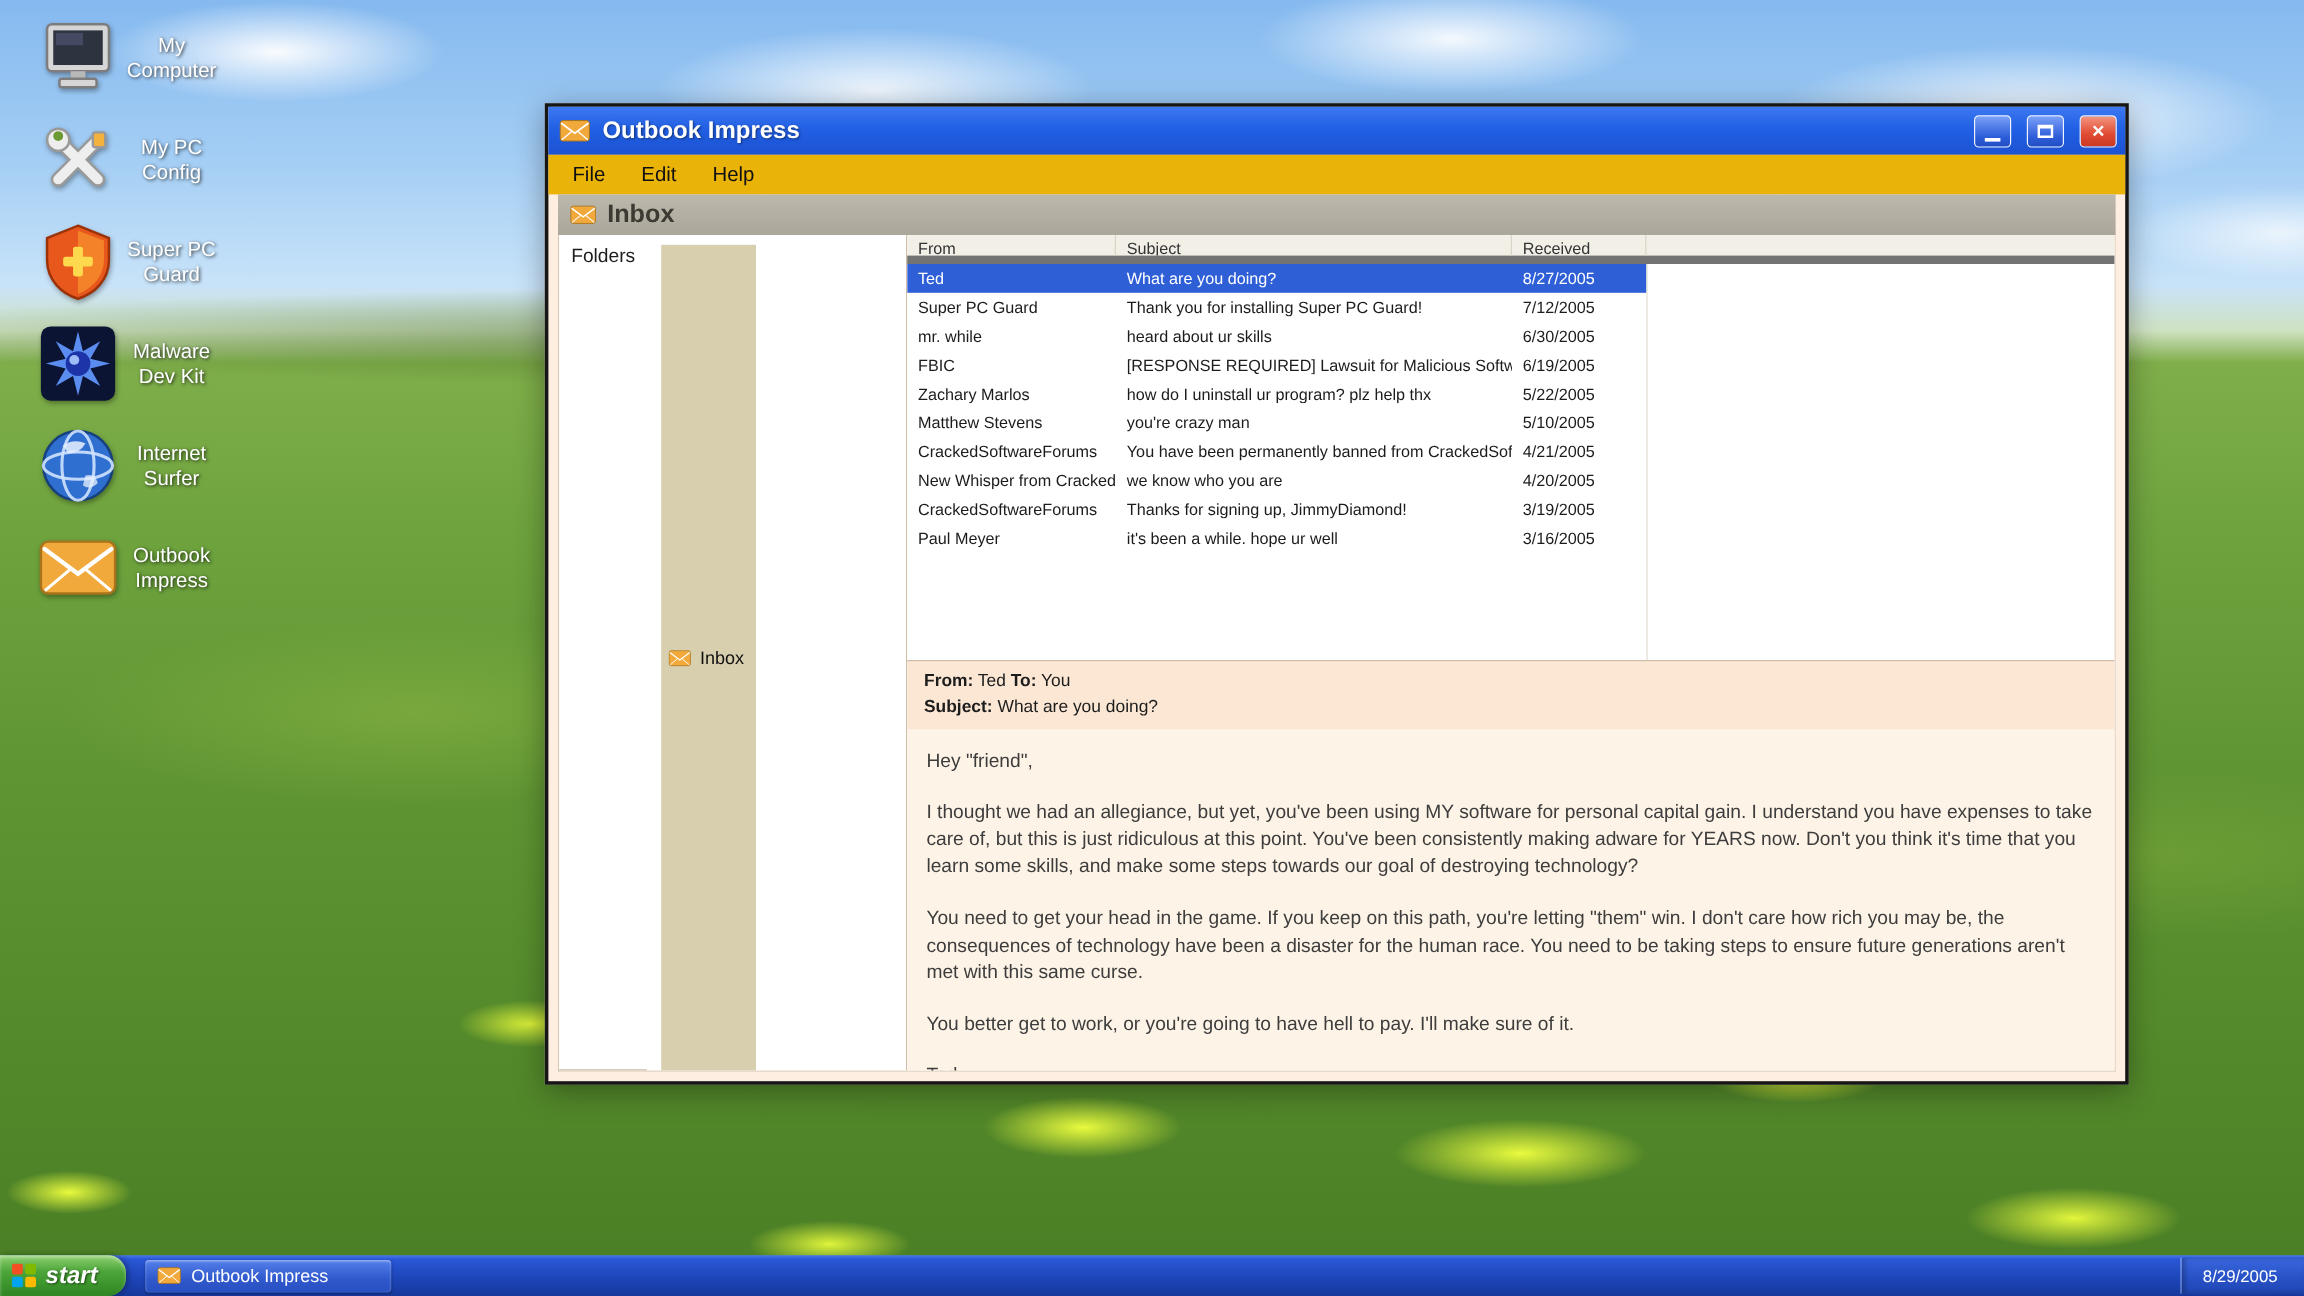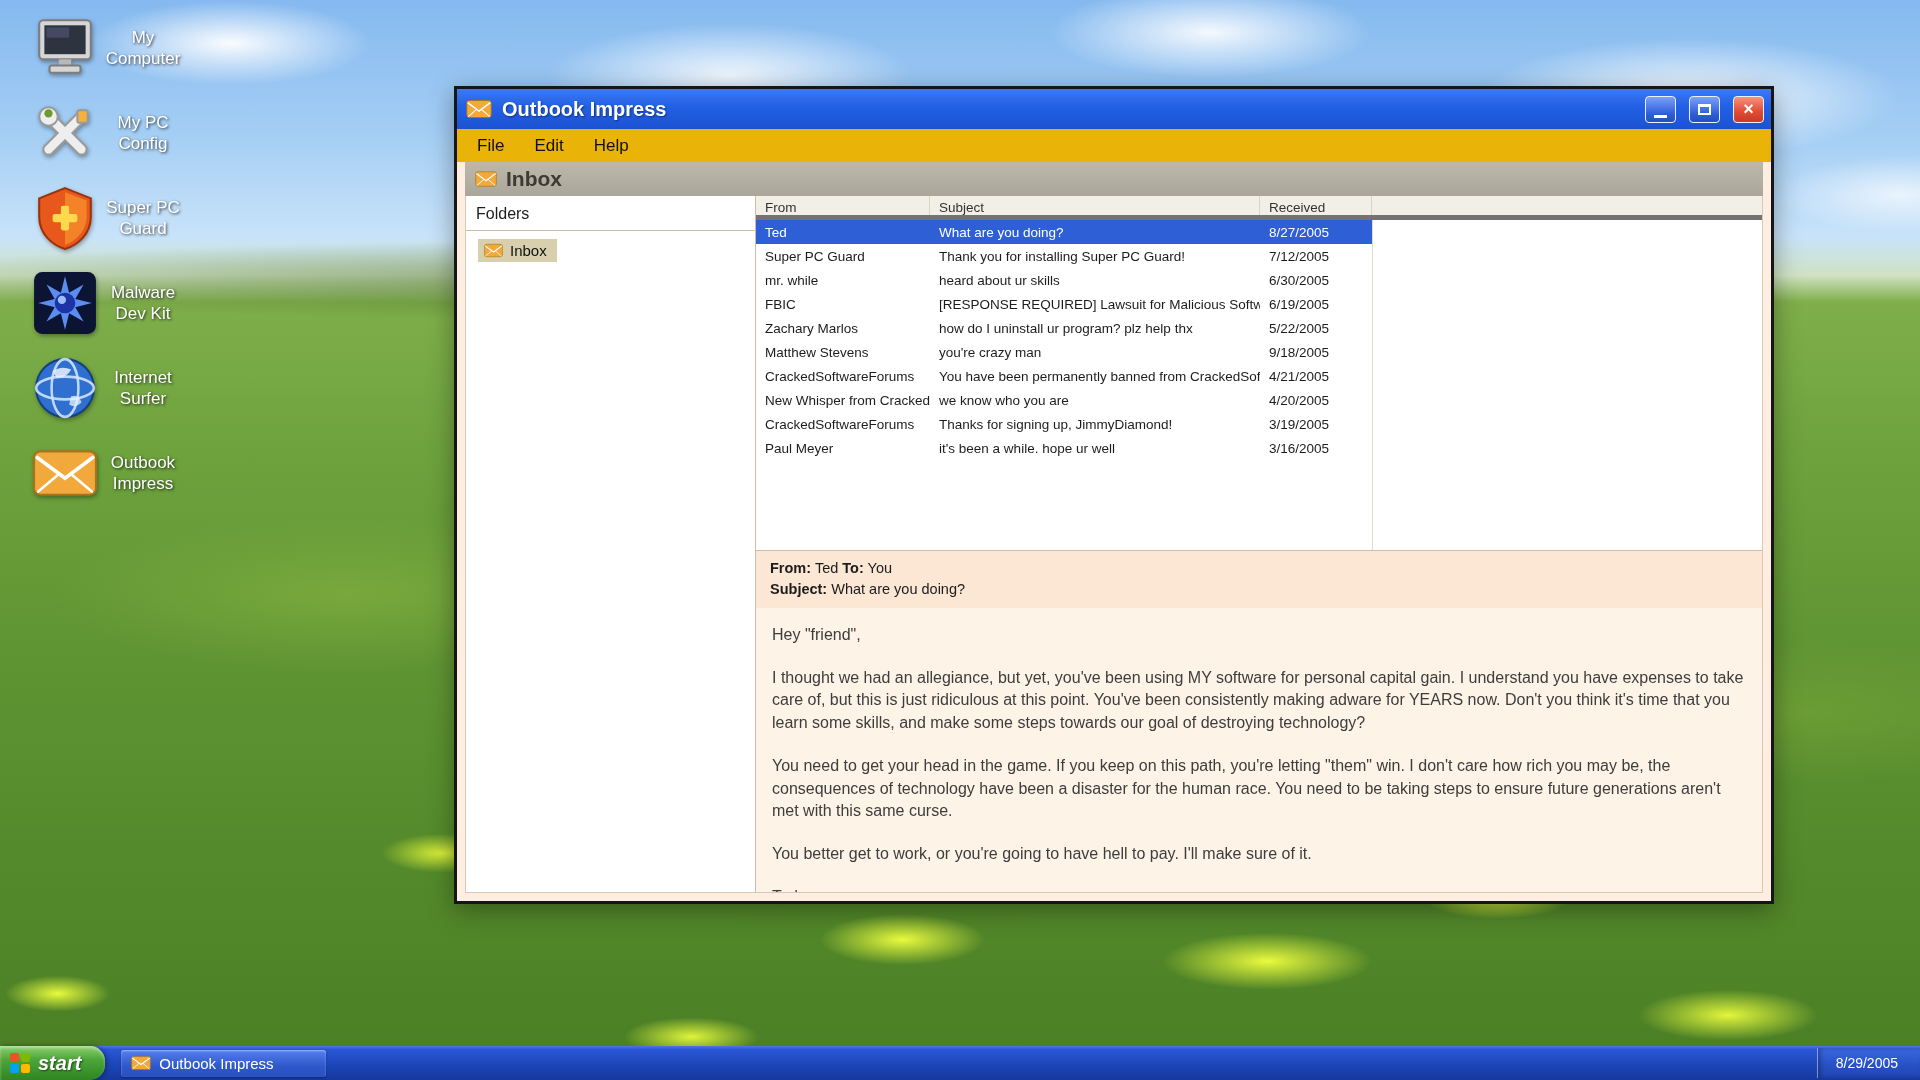--- a/index.html
+++ b/index.html
@@ -72,32 +72,32 @@
 
   .view-header { height:34px; background:linear-gradient(180deg,#bcb8ac,#aaa699); display:flex;
     align-items:center; gap:9px; padding:0 10px; flex:0 0 auto; }
   .view-header .v-icon { width:22px; height:18px; }
   .view-header .v-text { font-size:21px; font-weight:bold; color:#3c3a32; }
 
   .main { flex:1; display:flex; min-height:0; border:1px solid #d9c8b4; border-top:none; background:#fff; }
 
   
   .folders { width:290px; flex:0 0 auto; background:#fff; border-right:1px solid #cdbda9;
-    display:flex; flex-direction:column; }
+    display:flex; flex-direction:row; }
   .folders-title { font-size:16px; color:#1d1d1d; padding:9px 10px 7px; border-bottom:1px solid #cdbda9; }
   .folder-item { margin:8px 0 0 12px; display:inline-flex; align-items:center; gap:7px;
     background:#d8cfae; padding:3px 10px 3px 6px; font-size:15px; color:#111;
     width:max-content; cursor:pointer; }
   .folder-item .f-icon { width:19px; height:15px; }
 
   
   .mail-pane { flex:1; display:flex; flex-direction:column; min-width:0; background:#fff; }
   .list-region { height:354px; flex:0 0 auto; display:flex; flex-direction:column; }
   .list-header { display:grid; grid-template-columns:174px 330px 112px 1fr; height:24px;
-    background:#f2efe7; border-bottom:5px solid #737373; flex:0 0 auto; }
+    background:#f2efe7; border-bottom:7px solid #737373; flex:0 0 auto; }
   .list-header .hcell { font-size:13.5px; color:#333; padding:4px 0 0 9px;
     border-right:1px solid #d8d4c6; overflow:hidden; white-space:nowrap; }
   .list-header .hcell:last-child { border-right:none; }
   .mail-rows { width:617px; flex:1; border-right:1px solid #e0dcd0; overflow:hidden; }
   .mail-row { display:grid; grid-template-columns:174px 330px 112px; height:24px; align-items:center;
     cursor:pointer; color:#1c1c1c; }
   .mail-row .cell { font-size:13.5px; padding:0 6px 0 9px; white-space:nowrap; overflow:hidden; }
   .mail-row.selected { background:#2e5fd6; color:#fff; }
 
   
@@ -301,21 +301,21 @@
 
               <div class="mail-row">
                 <span class="cell">Zachary Marlos</span>
                 <span class="cell">how do I uninstall ur program? plz help thx</span>
                 <span class="cell">5/22/2005</span>
               </div>
 
               <div class="mail-row">
                 <span class="cell">Matthew Stevens</span>
                 <span class="cell">you're crazy man</span>
-                <span class="cell">9/18/2005</span>
+                <span class="cell">5/10/2005</span>
               </div>
 
               <div class="mail-row">
                 <span class="cell">CrackedSoftwareForums</span>
                 <span class="cell">You have been permanently banned from CrackedSoftware...</span>
                 <span class="cell">4/21/2005</span>
               </div>
 
               <div class="mail-row">
                 <span class="cell">New Whisper from CrackedS...</span>

